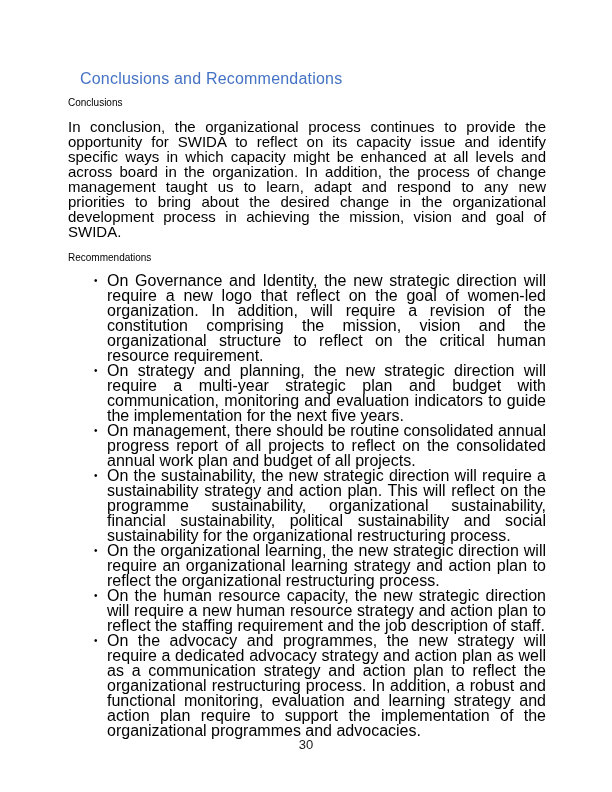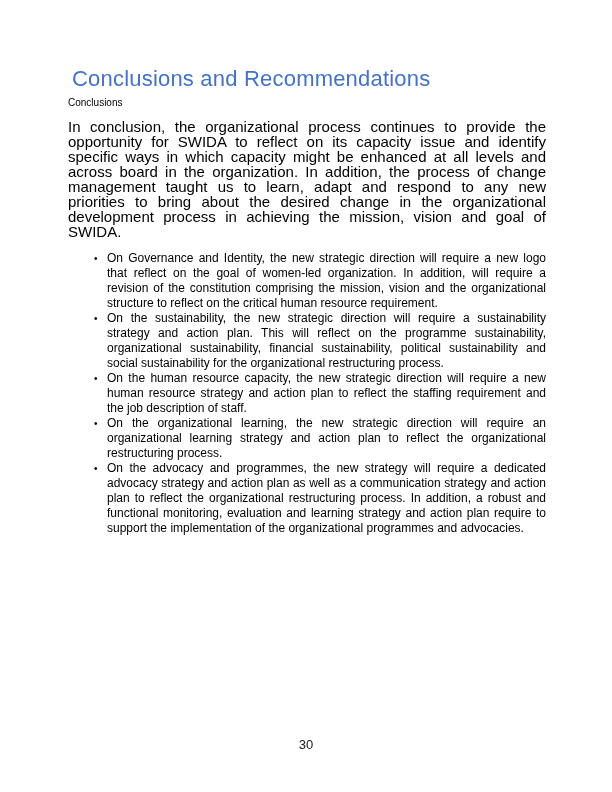--- a/index.html
+++ b/index.html
@@ -16,22 +16,22 @@
     color: #000000;
     overflow: hidden;
   }
   .content {
     position: absolute;
     left: 68px;
     top: 68px;
     width: 478px;
   }
   .doc-title {
-    margin: 0 0 7px 4px;
-    font-size: 22px;
+    margin: 0 0 7px 12px;
+    font-size: 16px;
     font-weight: 400;
     color: #4472C4;
     line-height: 21px;
     letter-spacing: 0.2px;
   }
   .subheading {
     margin: 0 0 10px 0;
     font-size: 10px;
     line-height: 13px;
     color: #000000;
@@ -46,21 +46,21 @@
   .rec-heading {
     margin: 2px 0 9px 0;
   }
   .bullet-list {
     margin: 0;
     padding: 0 0 0 39px;
     list-style: none;
   }
   .bullet-list li {
     position: relative;
-    font-size: 12px;
+    font-size: 16px;
     line-height: 15px;
     text-align: justify;
     color: #000000;
   }
   .bullet-list li::before {
     content: "\2022";
     position: absolute;
     left: -13px;
     top: 0;
     font-size: 10px;
@@ -81,24 +81,27 @@
 <body>
 
 <div class="page">
   <div class="content">
     <h1 class="doc-title">Conclusions and Recommendations</h1>
 
     <p class="subheading">Conclusions</p>
 
     <p class="body-text">In conclusion, the organizational process continues to provide the opportunity for SWIDA to reflect on its capacity issue and identify specific ways in which capacity might be enhanced at all levels and across board in the organization. In addition, the process of change management taught us to learn, adapt and respond to any new priorities to bring about the desired change in the organizational development process in achieving the mission, vision and goal of SWIDA.</p>
 
+    <p class="subheading rec-heading">Recommendations</p>
 
     <ul class="bullet-list">
         <li>On Governance and Identity, the new strategic direction will require a new logo that reflect on the goal of women-led organization. In addition, will require a revision of the constitution comprising the mission, vision and the organizational structure to reflect on the critical human resource requirement.</li>
+        <li>On strategy and planning, the new strategic direction will require a multi-year strategic plan and budget with communication, monitoring and evaluation indicators to guide the implementation for the next five years.</li>
+        <li>On management, there should be routine consolidated annual progress report of all projects to reflect on the consolidated annual work plan and budget of all projects.</li>
         <li>On the sustainability, the new strategic direction will require a sustainability strategy and action plan. This will reflect on the programme sustainability, organizational sustainability, financial sustainability, political sustainability and social sustainability for the organizational restructuring process.</li>
+        <li>On the organizational learning, the new strategic direction will require an organizational learning strategy and action plan to reflect the organizational restructuring process.</li>
         <li>On the human resource capacity, the new strategic direction will require a new human resource strategy and action plan to reflect the staffing requirement and the job description of staff.</li>
-        <li>On the organizational learning, the new strategic direction will require an organizational learning strategy and action plan to reflect the organizational restructuring process.</li>
         <li>On the advocacy and programmes, the new strategy will require a dedicated advocacy strategy and action plan as well as a communication strategy and action plan to reflect the organizational restructuring process. In addition, a robust and functional monitoring, evaluation and learning strategy and action plan require to support the implementation of the organizational programmes and advocacies.</li>
       </ul>
   </div>
 
   <div class="footer-page-number">30</div>
 </div>
 
 </body></html>

